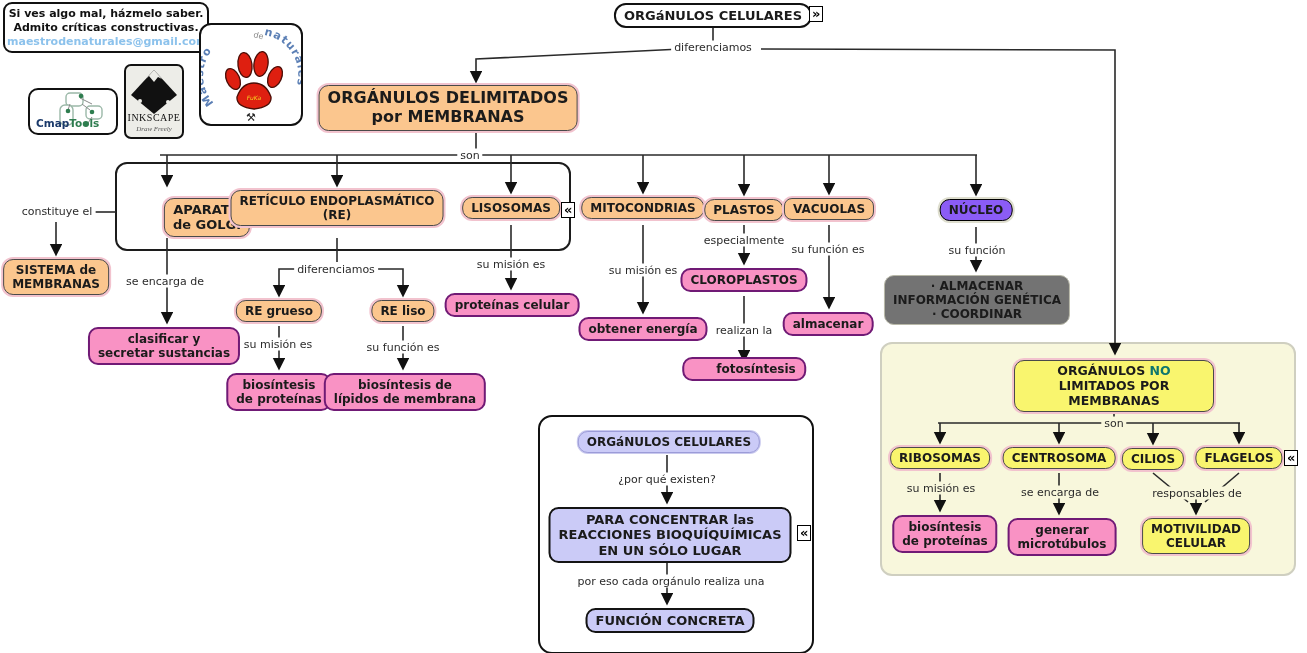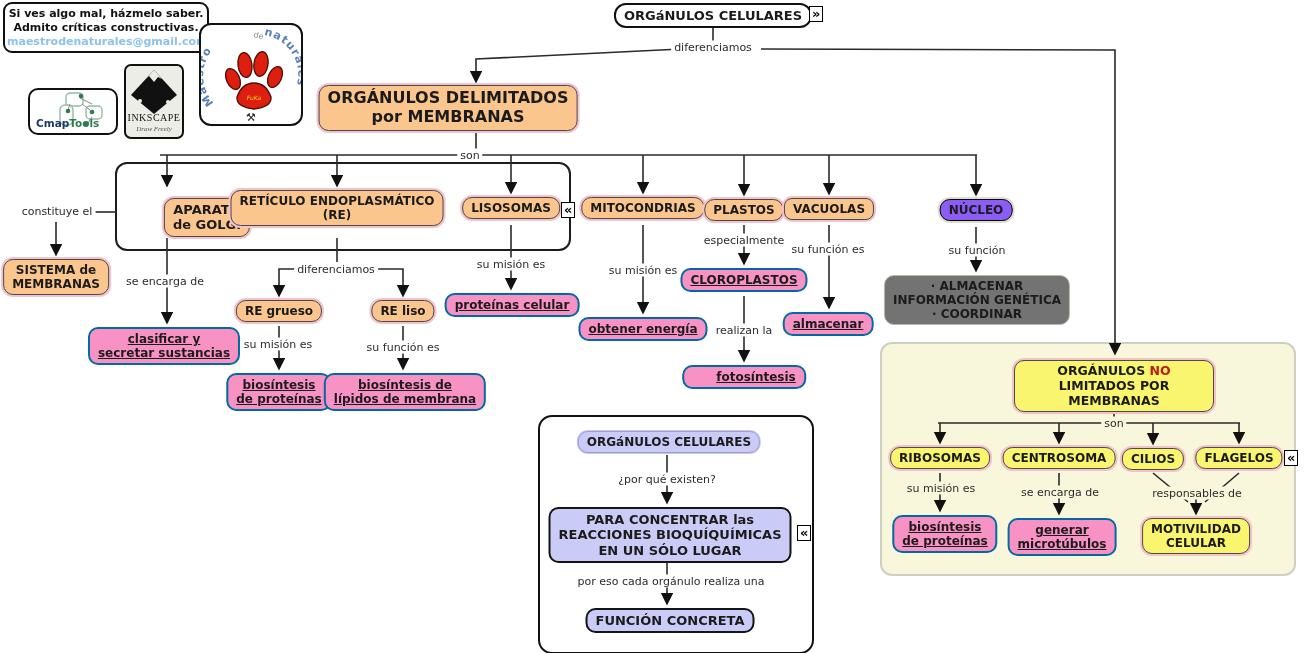--- a/index.html
+++ b/index.html
@@ -8,30 +8,30 @@
   .layer{position:absolute;left:0;top:0;width:1307px;height:653px;pointer-events:none;}
   
   .group-rect{position:absolute;border:2px solid #1c1c1c;border-radius:12px;background:transparent;}
   .pale-container{position:absolute;background:#F8F7DC;border:2px solid #CFCFC0;border-radius:12px;}
   .big-box{position:absolute;background:#fff;border:2px solid #111;border-radius:14px;}
   
   .node{position:absolute;transform:translateX(-50%);box-sizing:border-box;
         text-align:center;font-weight:bold;font-size:12px;line-height:1.18;color:#1b1b1b;
         white-space:pre-line;border-radius:10px;padding:3px 8px;}
   .orange{background:#FBC68E;border:1px solid #4a4a4a;box-shadow:0 0 0 2px #F2C3CE;}
-  .pinknode{background:#F992C4;border:2px solid #0369a1;text-decoration:underline;}
+  .pinknode{background:#F992C4;border:2px solid #701a75;}
   .yellownode{background:#F9F56E;border:1px solid #4a4a4a;box-shadow:0 0 0 2px #F2C3CE;}
   .palenode{background:#8b5cf6;border:1px solid #000000;box-shadow:0 0 0 2px #DEDECE;}
   .palenode2{background:#737373;border:1px solid #B8B8A8;border-radius:10px;}
   .lav-light{background:#CBCBF7;border:1px solid #9C9CD8;box-shadow:0 0 0 1px #C9C9EE;}
   .lav-dark{background:#CBCBF7;border:2px solid #141414;}
   .whitenode{background:#fff;border:2px solid #111;border-radius:12px;}
   .fs13{font-size:13px;}
   .fs12n{font-size:12px;}
-  .red-no{color:#b91c1c;}
+  .red-no{color:#0f766e;}
   
   .linklabel{position:absolute;transform:translate(-50%,-50%);font-size:11px;color:#2b2b2b;
              background:#fff;padding:0 3px;white-space:nowrap;}
   .on-pale{background:#F8F7DC;}
   
   .chev{position:absolute;font-weight:bold;font-size:13px;line-height:14px;color:#000;
         background:#fff;border:1.5px solid #000;padding:0 2px;}
   
   .note-box{position:absolute;left:3px;top:2px;width:198px;background:#fff;border:2px solid #111;
             border-radius:9px;text-align:center;font-weight:bold;font-size:11px;line-height:1.25;
@@ -127,21 +127,21 @@
 secretar sustancias</div>
   <div class="node orange" style="left:279px;top:300px;">RE grueso</div>
   <div class="node orange" style="left:403px;top:300px;">RE liso</div>
   <div class="node pinknode" style="left:279px;top:373px;">biosíntesis
 de proteínas</div>
   <div class="node pinknode" style="left:405px;top:373px;">biosíntesis de
 lípidos de membrana</div>
   <div class="node pinknode" style="left:512px;top:293px;">proteínas celular</div>
   <div class="node pinknode" style="left:643px;top:317px;">obtener energía</div>
   <div class="node pinknode" style="left:744px;top:268px;">CLOROPLASTOS</div>
-  <div class="node pinknode" style="left:744px;top:365px;padding-left:32px;">fotosíntesis</div>
+  <div class="node pinknode" style="left:744px;top:357px;padding-left:32px;">fotosíntesis</div>
   <div class="node pinknode" style="left:828px;top:312px;">almacenar</div>
   <div class="node palenode2" style="left:977px;top:275px;">· ALMACENAR
 INFORMACIÓN GENÉTICA
 · COORDINAR</div>
 
   <div class="node yellownode" style="left:1114px;top:360px;width:200px;white-space:normal;font-size:12.5px;">
     <span>ORGÁNULOS</span>
     <span class="red-no">NO</span>
     <span>LIMITADOS POR MEMBRANAS</span>
   </div>

